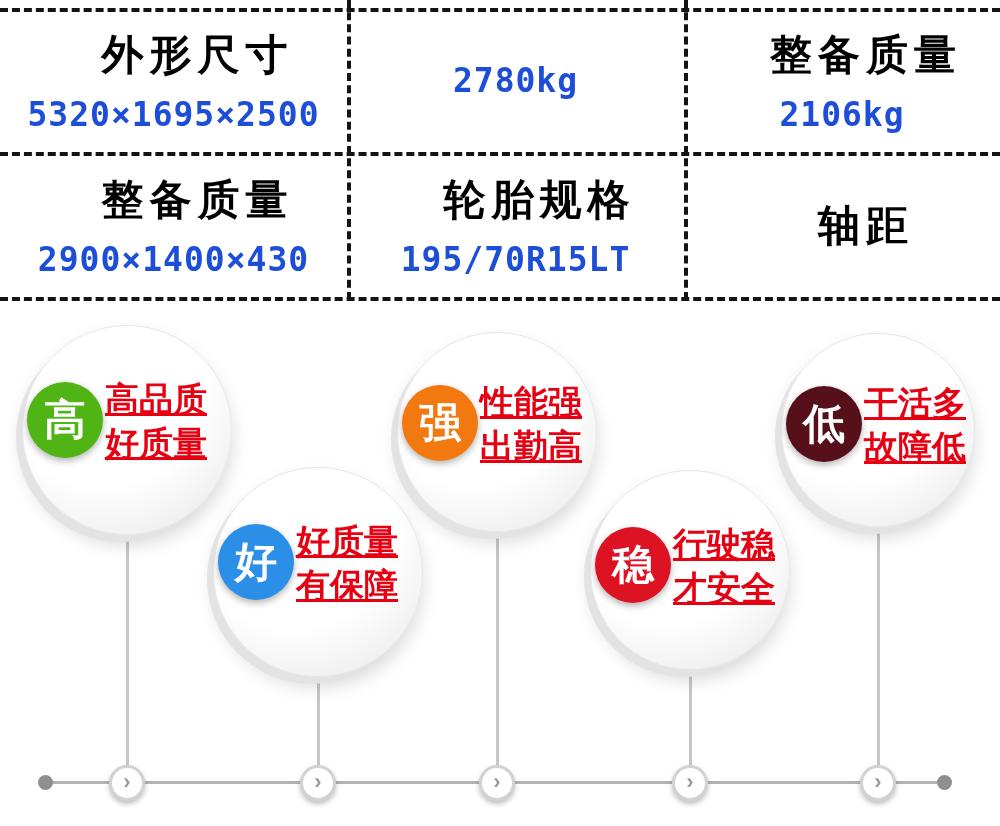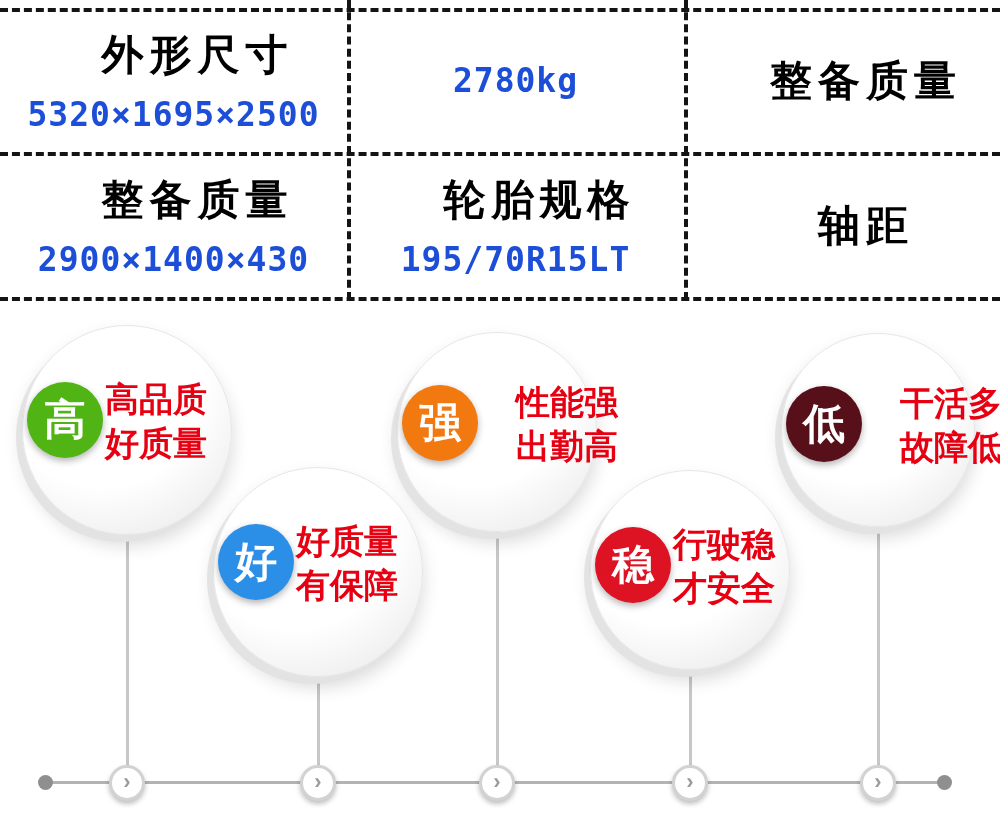--- a/index.html
+++ b/index.html
@@ -105,23 +105,24 @@
     box-shadow: 0 3px 7px rgba(0,0,0,0.3);
   }
   .ftext {
     position: absolute;
     left: 82px; top: 52px;
     color: #e60012;
     font-size: 34px;
     font-weight: bold;
     line-height: 1.28;
     white-space: nowrap;
+    text-decoration: underline;
   }
   .f5 .badge, .f3 .badge { top: 52px; }
-  .f5 .ftext, .f3 .ftext { top: 48px; margin-left: 36px; }
+  .f5 .ftext, .f3 .ftext { top: 48px; }
 
   
   .timeline-line {
     position: absolute;
     left: 45px; top: 479px;
     width: 900px; height: 3px;
     background: #b3b3b3;
   }
   .tnode {
     position: absolute;
@@ -170,20 +171,21 @@
     <div class="spec-grid">
       <div class="spec-cell">
         <div class="spec-label">外形尺寸</div>
         <div class="spec-value">5320×1695×2500</div>
       </div>
       <div class="spec-cell">
         <div class="spec-value">2780kg</div>
       </div>
       <div class="spec-cell">
         <div class="spec-label">整备质量</div>
+        <div class="spec-value">2106kg</div>
       </div>
       <div class="spec-cell">
         <div class="spec-label">整备质量</div>
         <div class="spec-value">2900×1400×430</div>
       </div>
       <div class="spec-cell">
         <div class="spec-label">轮胎规格</div>
         <div class="spec-value">195/70R15LT</div>
       </div>
       <div class="spec-cell">

